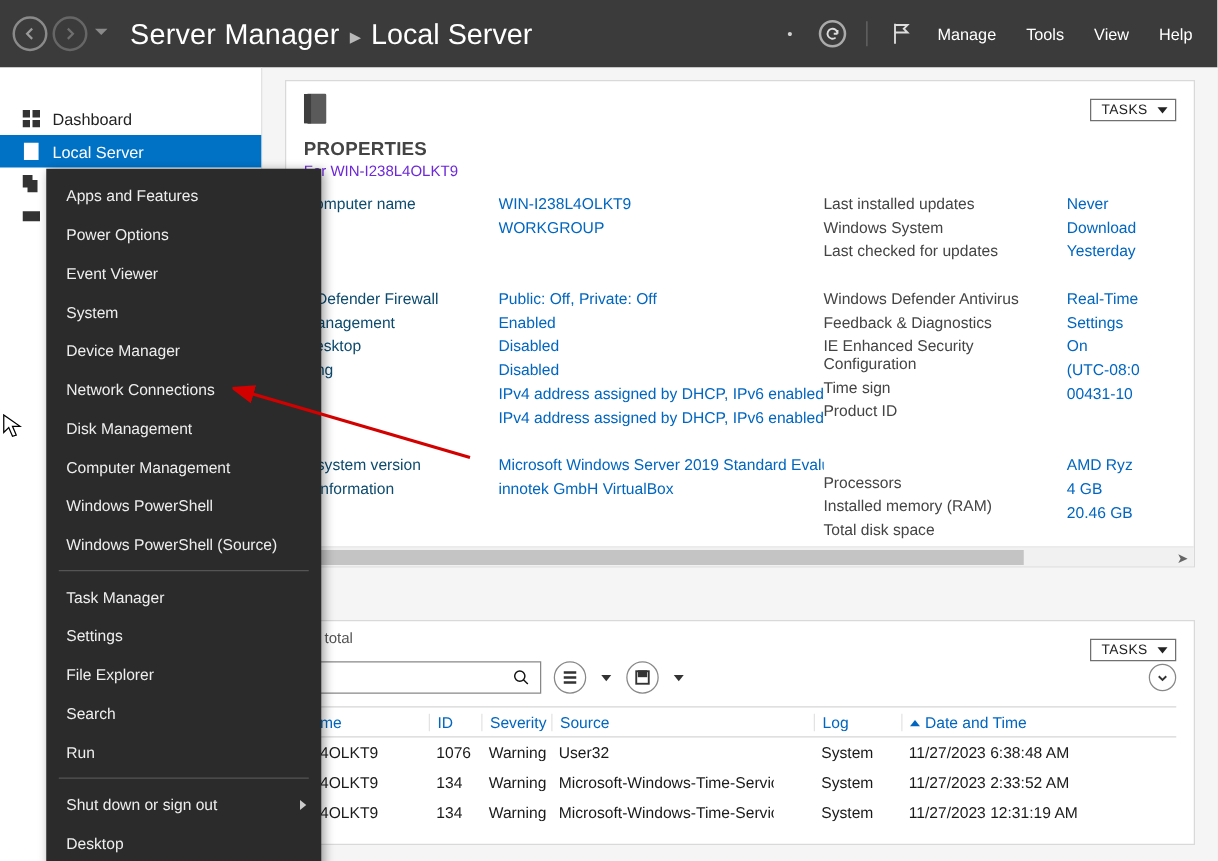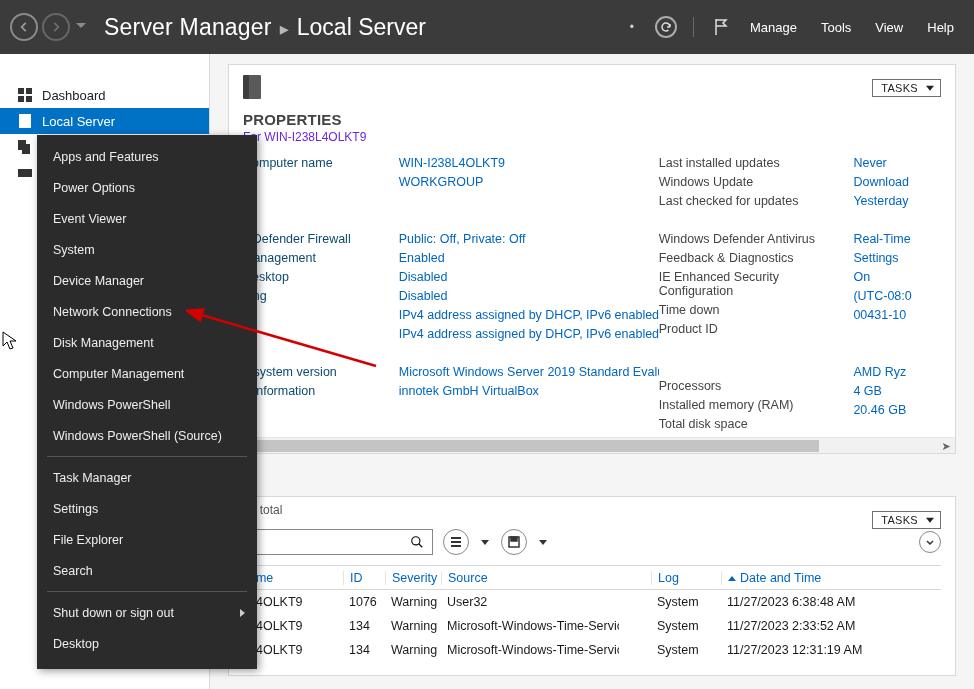--- a/index.html
+++ b/index.html
@@ -255,27 +255,27 @@
             <div class="val">Disabled</div>
             <div class="val">Disabled</div>
             <div class="val">IPv4 address assigned by DHCP, IPv6 enabled</div>
             <div class="val">IPv4 address assigned by DHCP, IPv6 enabled</div>
             <div class="gap"></div>
             <div class="val">Microsoft Windows Server 2019 Standard Evaluation</div>
             <div class="val">innotek GmbH VirtualBox</div>
           </div>
         <div class="col labels2" id="plabels2">
             <div>Last installed updates</div>
-            <div>Windows Update</div>
+            <div>Windows System</div>
             <div>Last checked for updates</div>
             <div class="gap"></div>
             <div>Windows Defender Antivirus</div>
             <div>Feedback &amp; Diagnostics</div>
             <div>IE Enhanced Security Configuration</div>
-            <div>Time down</div>
+            <div>Time sign</div>
             <div>Product ID</div>
             <div class="gap"></div>
             <div class="gap"></div>
             <div>Processors</div>
             <div>Installed memory (RAM)</div>
             <div>Total disk space</div>
           </div>
         <div class="col values2" id="pvalues2">
             <div class="val">Never</div>
             <div class="val">Download</div>
@@ -385,20 +385,21 @@
     <div class="mi">Network Connections</div>
     <div class="mi">Disk Management</div>
     <div class="mi">Computer Management</div>
     <div class="mi">Windows PowerShell</div>
     <div class="mi">Windows PowerShell (Source)</div>
     <hr>
     <div class="mi">Task Manager</div>
     <div class="mi">Settings</div>
     <div class="mi">File Explorer</div>
     <div class="mi">Search</div>
+    <div class="mi">Run</div>
     <hr>
     <div class="mi sub">Shut down or sign out</div>
     <div class="mi">Desktop</div>
   </div>
 
 <svg class="arrow-svg" width="200" height="90">
   <defs>
       <marker id="ah" markerWidth="10" markerHeight="10" refX="2" refY="3" orient="auto">
     <path d="M0,0 L0,6 L8,3 z" fill="#d30000"></path>
       </marker>

